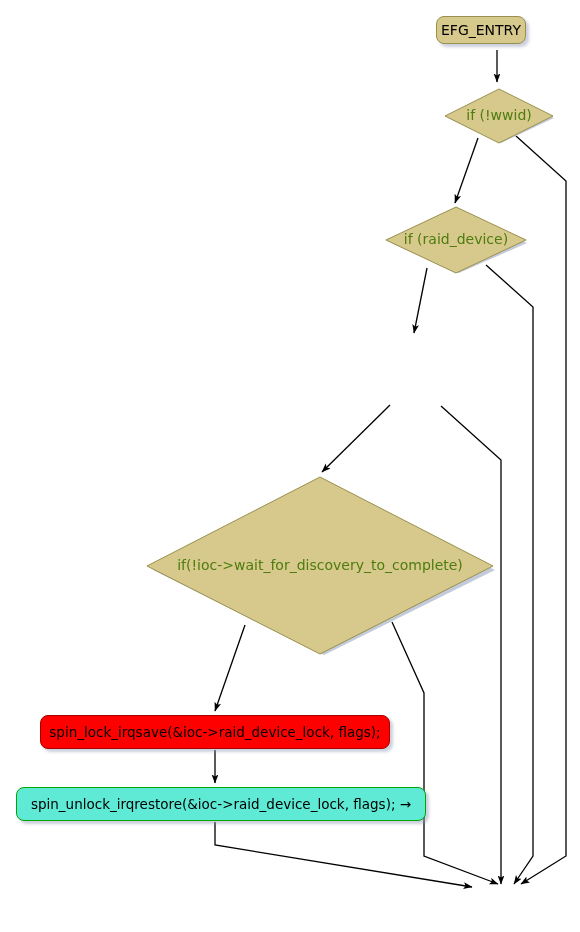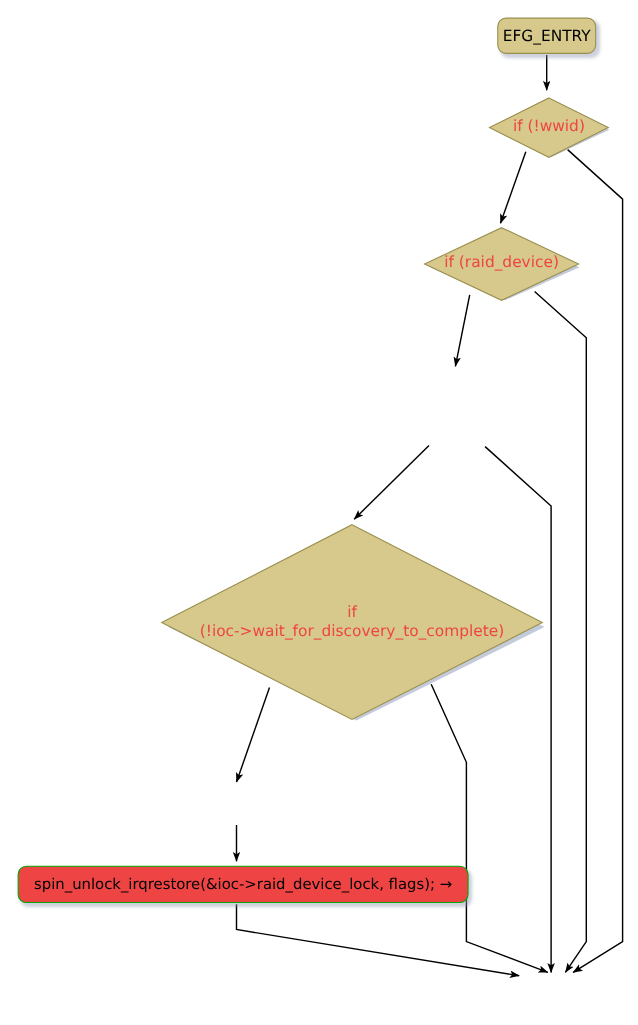--- a/index.html
+++ b/index.html
@@ -50,21 +50,21 @@
     font-size: 13.5px;
     white-space: nowrap;
     color: #000000;
     box-shadow: 3px 3px 3px rgba(140,150,175,0.45);
   }
   .stmt.red {
     background: #FF0000;
     border: 1px solid #A60000;
   }
   .stmt.green {
-    background: #ef4444;
+    background: #5eead4;
     border: 1px solid #00A600;
     align-items: center;
   }
   
   .diamond {
     position: absolute;
   }
   .diamond .dshape {
     position: absolute;
     left: 0; top: 0;
@@ -73,21 +73,21 @@
   }
   .diamond .dlabel {
     position: absolute;
     left: 0; top: 0;
     width: 100%;
     height: 100%;
     display: flex;
     align-items: center;
     justify-content: center;
     font-size: 14px;
-    color: #ef4444;
+    color: #4d7c0f;
     text-align: center;
     line-height: 1.25;
     white-space: pre;
     pointer-events: none;
   }
 </style>
 </head>
 <body>
 
 <div id="canvas">
@@ -117,21 +117,21 @@
       <path d="M245,625 L215,711" marker-end="url(#arrow)"></path>
 
       <path d="M392,622 L424,693 L424,856 L498,884" marker-end="url(#arrow)"></path>
 
       <path d="M215,750 L215,783" marker-end="url(#arrow)"></path>
 
       <path d="M215,822 L215,845 L472,887" marker-end="url(#arrow)"></path>
     </g>
   </svg>
 
-  <div class="node terminal" style="left:452px; top:16px; width:90px; height:33px;">
+  <div class="node terminal" style="left:436px; top:16px; width:90px; height:28px;">
     <span>EFG_ENTRY</span>
   </div>
 
   <div class="diamond" style="left:443px; top:88px; width:112px; height:56px;">
     <svg class="dshape" viewBox="0 0 112 56" preserveAspectRatio="none">
       <polygon points="58,5 111,30 58,55 5,30" fill="#AFB8CE" opacity="0.75"></polygon>
       <polygon points="56,1 110,28 56,55 2,28" fill="#D6C98B" stroke="#998F4E" stroke-width="1"></polygon>
     </svg>
     <div class="dlabel">if (!wwid)</div>
   </div>
@@ -143,25 +143,28 @@
     </svg>
     <div class="dlabel">if (raid_device)</div>
   </div>
 
 
   <div class="diamond" style="left:144px; top:476px; width:352px; height:180px;">
     <svg class="dshape" viewBox="0 0 352 180" preserveAspectRatio="none">
       <polygon points="180,7 351,94 180,179 9,94" fill="#AFB8CE" opacity="0.75"></polygon>
       <polygon points="176,1 349,90 176,178 3,90" fill="#D6C98B" stroke="#998F4E" stroke-width="1"></polygon>
     </svg>
-    <div class="dlabel" style="flex-direction:column;">
+    <div class="dlabel" style="flex-direction:row;">
       <span>if</span>
       <span>(!ioc-&gt;wait_for_discovery_to_complete)</span>
     </div>
   </div>
 
+  <div class="node stmt red" style="left:40px; top:715px; width:350px; height:34px;">
+    <span>spin_lock_irqsave(&amp;ioc-&gt;raid_device_lock, flags);</span>
+  </div>
 
   <div class="node stmt green" style="left:16px; top:787px; width:410px; height:34px;">
     <span>spin_unlock_irqrestore(&amp;ioc-&gt;raid_device_lock, flags); →</span>
   </div>
 
 
 </div>
 
 </body></html>

